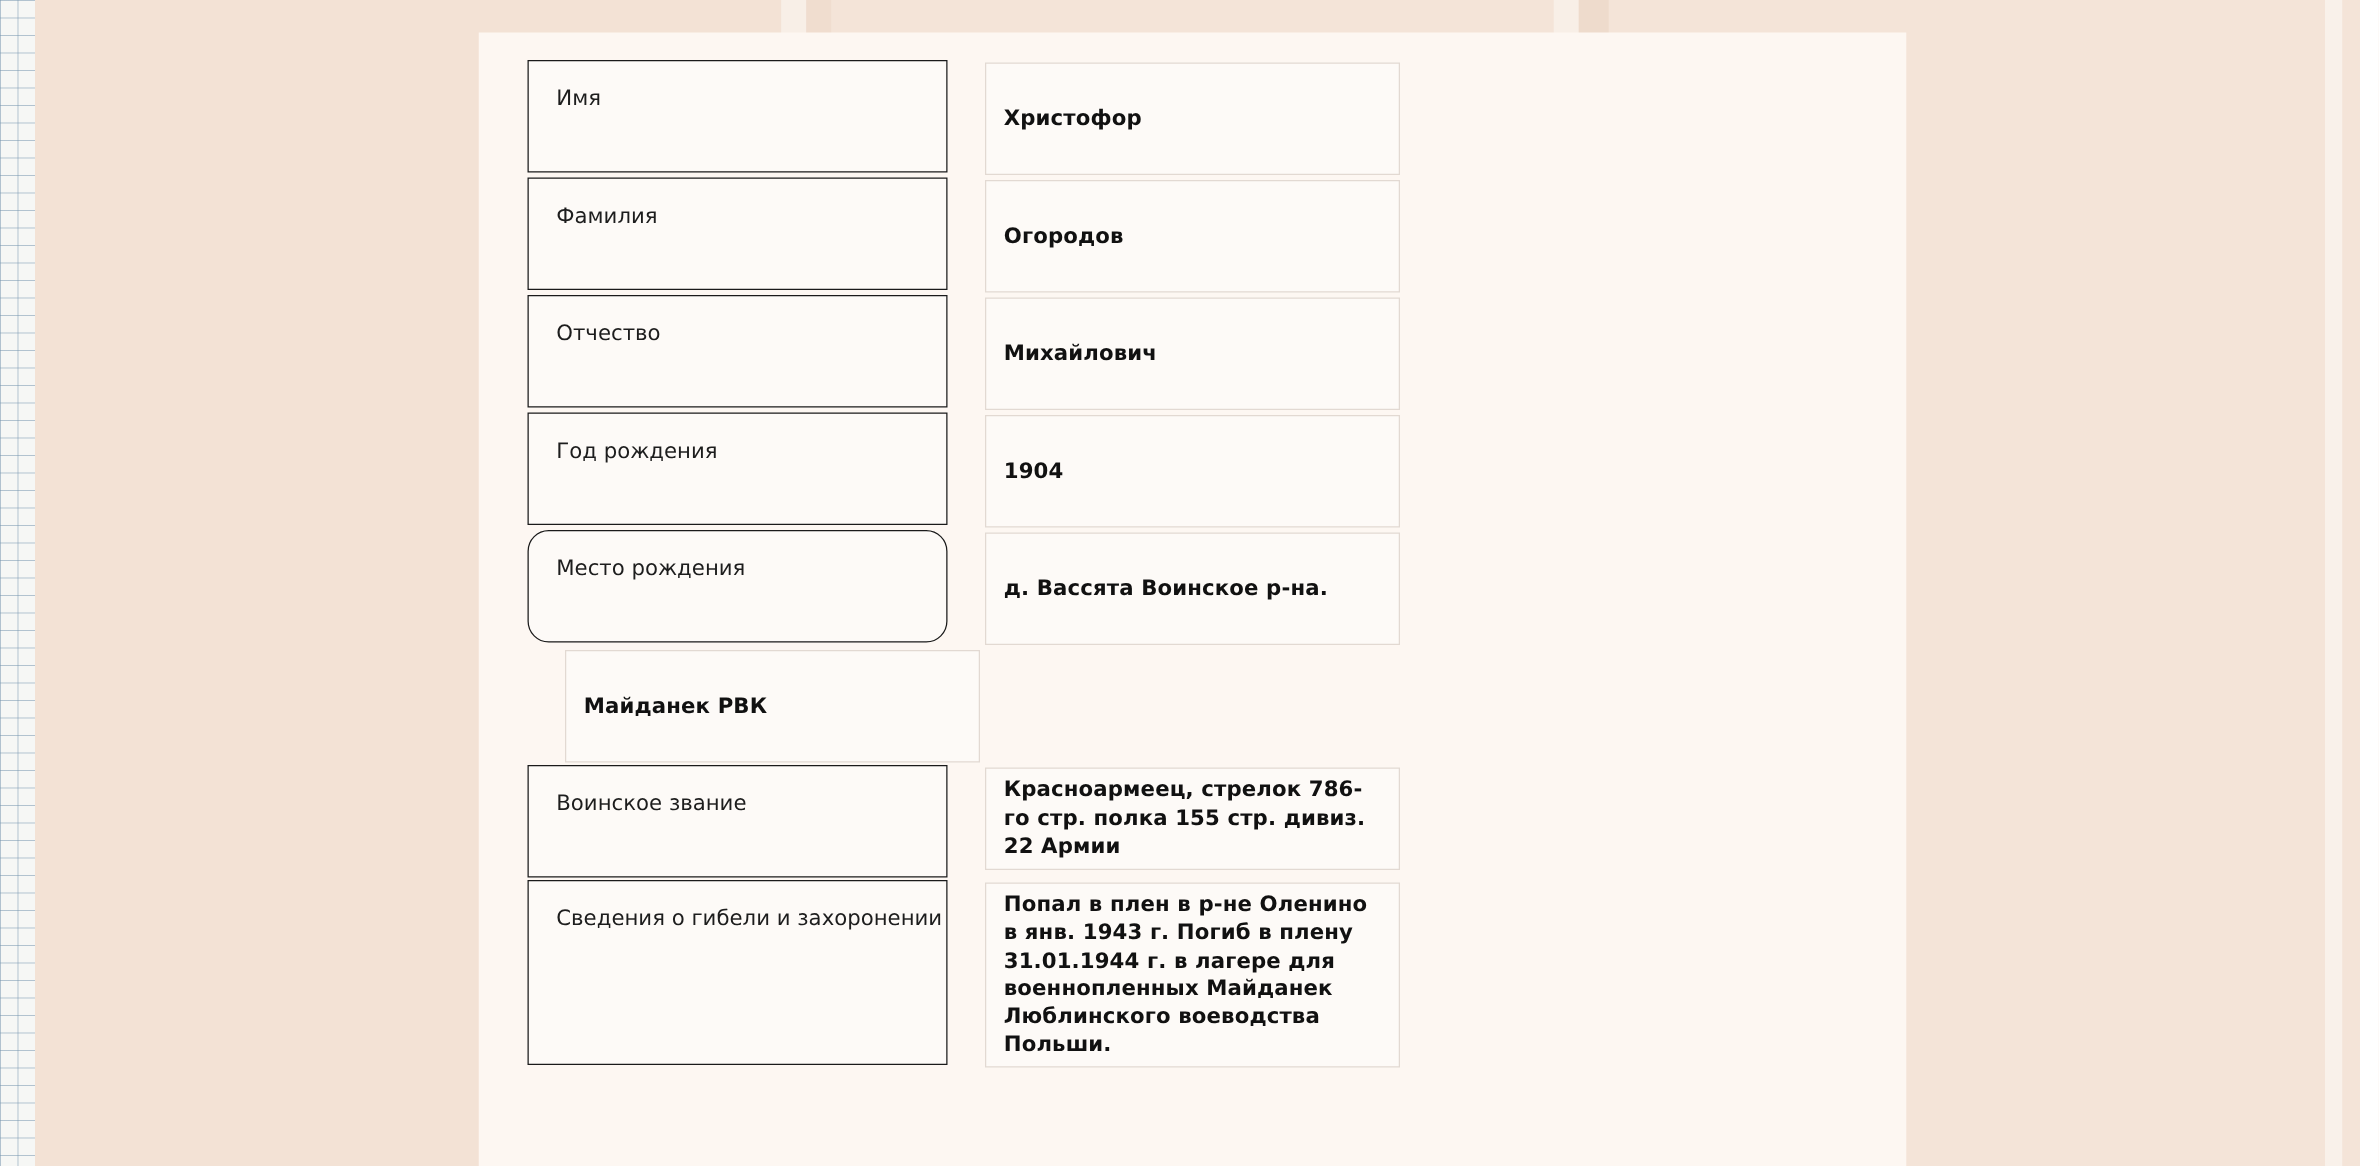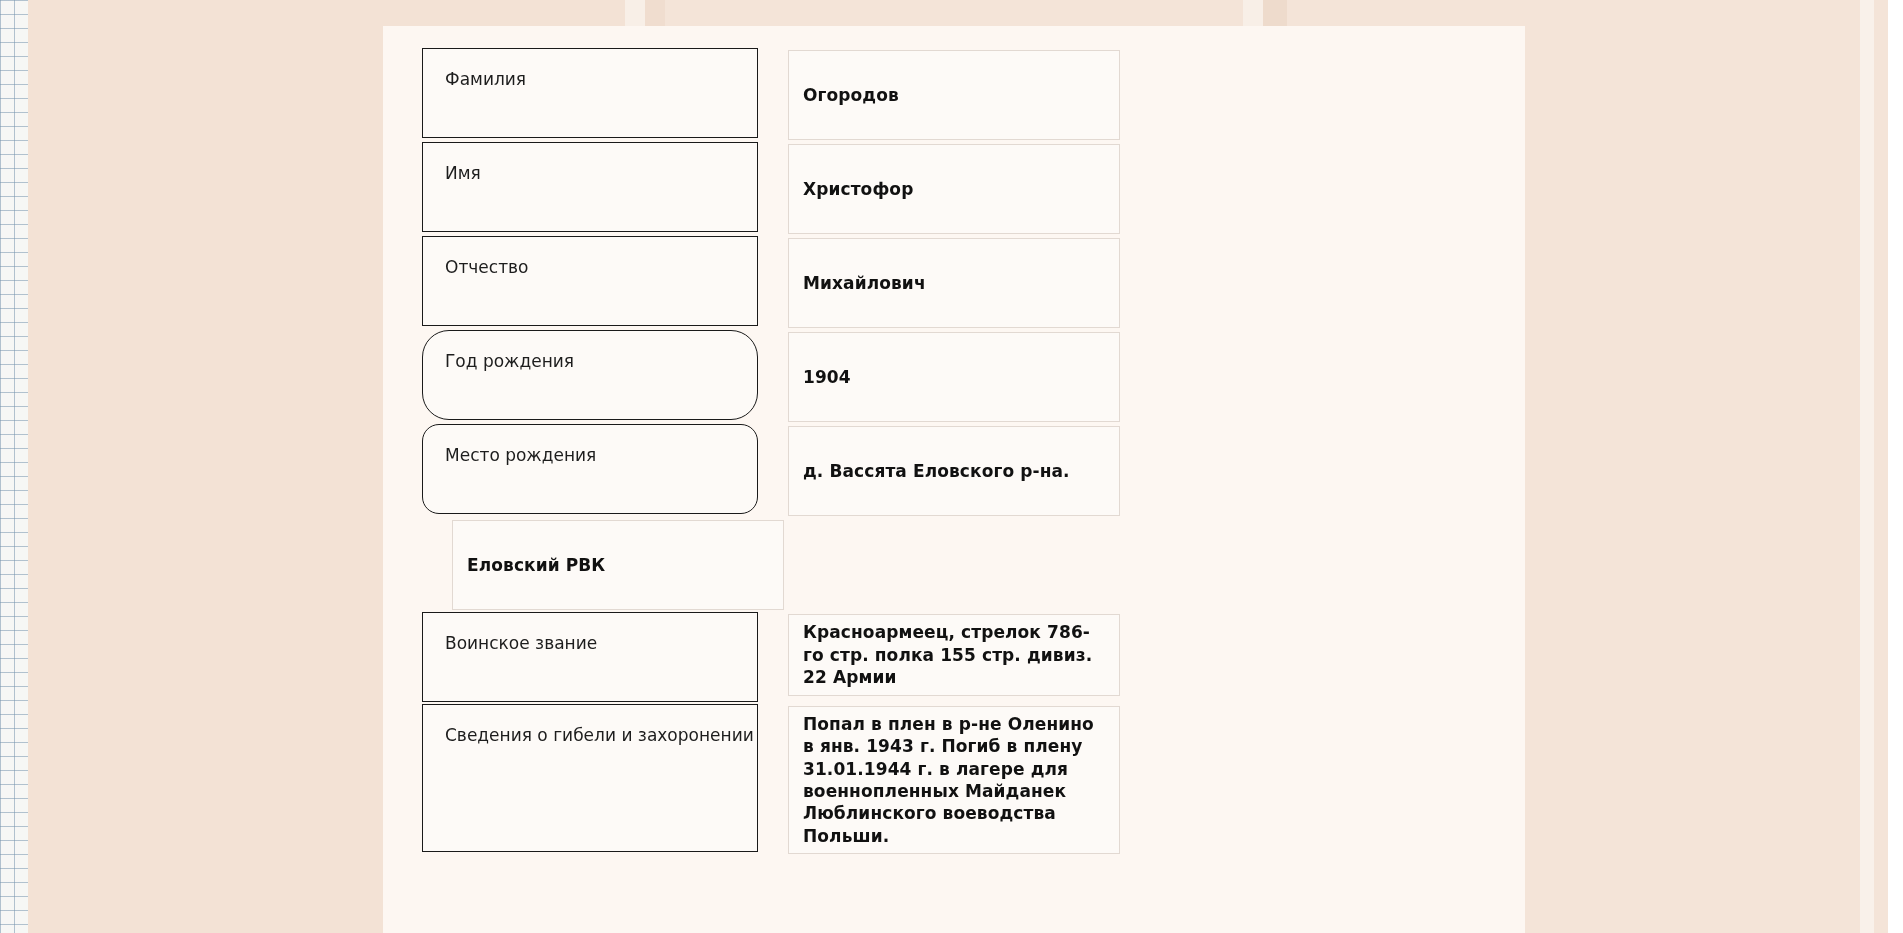--- a/index.html
+++ b/index.html
@@ -181,21 +181,21 @@
   
   .r0 .cell-label { height: 90px; }
   .r0 .cell-value { height: 90px; }
 
   .r1 .cell-label { height: 90px; }
   .r1 .cell-value { height: 90px; }
 
   .r2 .cell-label { height: 90px; }
   .r2 .cell-value { height: 90px; }
 
-  .r3 .cell-label { height: 90px; border-radius: 27px; }
+  .r3 .cell-label { height: 90px; }
   .r3 .cell-value { height: 90px; }
 
   .r4 .cell-label { height: 90px; border-radius: 17px; }
   .r4 .cell-value { height: 90px; }
 
   .r5 .cell-label { height: 90px; }
   .r5 .cell-value { height: 90px; }
 
   .r6 .cell-label { height: 90px; }
   .r6 .cell-value { height: 90px; }
@@ -227,54 +227,54 @@
   </div>
 
   <div class="right-strip-1"></div>
   <div class="right-strip-2"></div>
   <div class="right-strip-3"></div>
 
   <div class="card"></div>
 
   <div class="record-table">
 
+    <div class="record-row r1">
+      <div class="cell cell-label">Имя</div>
+      <div class="spacer"></div>
+      <div class="cell cell-value value-column-shift">Христофор</div>
+    </div>
+
     <div class="record-row r0">
       <div class="cell cell-label">Фамилия</div>
       <div class="spacer"></div>
       <div class="cell cell-value value-column-shift">Огородов</div>
     </div>
 
-    <div class="record-row r1">
-      <div class="cell cell-label">Имя</div>
-      <div class="spacer"></div>
-      <div class="cell cell-value value-column-shift">Христофор</div>
-    </div>
-
     <div class="record-row r2">
       <div class="cell cell-label">Отчество</div>
       <div class="spacer"></div>
       <div class="cell cell-value value-column-shift">Михайлович</div>
     </div>
 
     <div class="record-row r3">
       <div class="cell cell-label">Год рождения</div>
       <div class="spacer"></div>
       <div class="cell cell-value value-column-shift">1904</div>
     </div>
 
     <div class="record-row r4">
       <div class="cell cell-label">Место рождения</div>
       <div class="spacer"></div>
-      <div class="cell cell-value value-column-shift">д. Вассята Еловского р-на.</div>
+      <div class="cell cell-value value-column-shift">д. Вассята Воинское р-на.</div>
     </div>
 
 
     <div class="record-row r6">
       <div class="spacer"></div>
-      <div class="cell cell-value value-column-shift">Еловский РВК</div>
+      <div class="cell cell-value value-column-shift">Майданек РВК</div>
     </div>
 
     <div class="record-row r7">
       <div class="cell cell-label">Воинское звание</div>
       <div class="spacer"></div>
       <div class="cell cell-value multiline value-column-shift">Красноармеец, стрелок 786-го стр. полка 155 стр. дивиз. 22 Армии</div>
     </div>
 
     <div class="record-row r8">
       <div class="cell cell-label">Сведения о гибели и захоронении</div>

